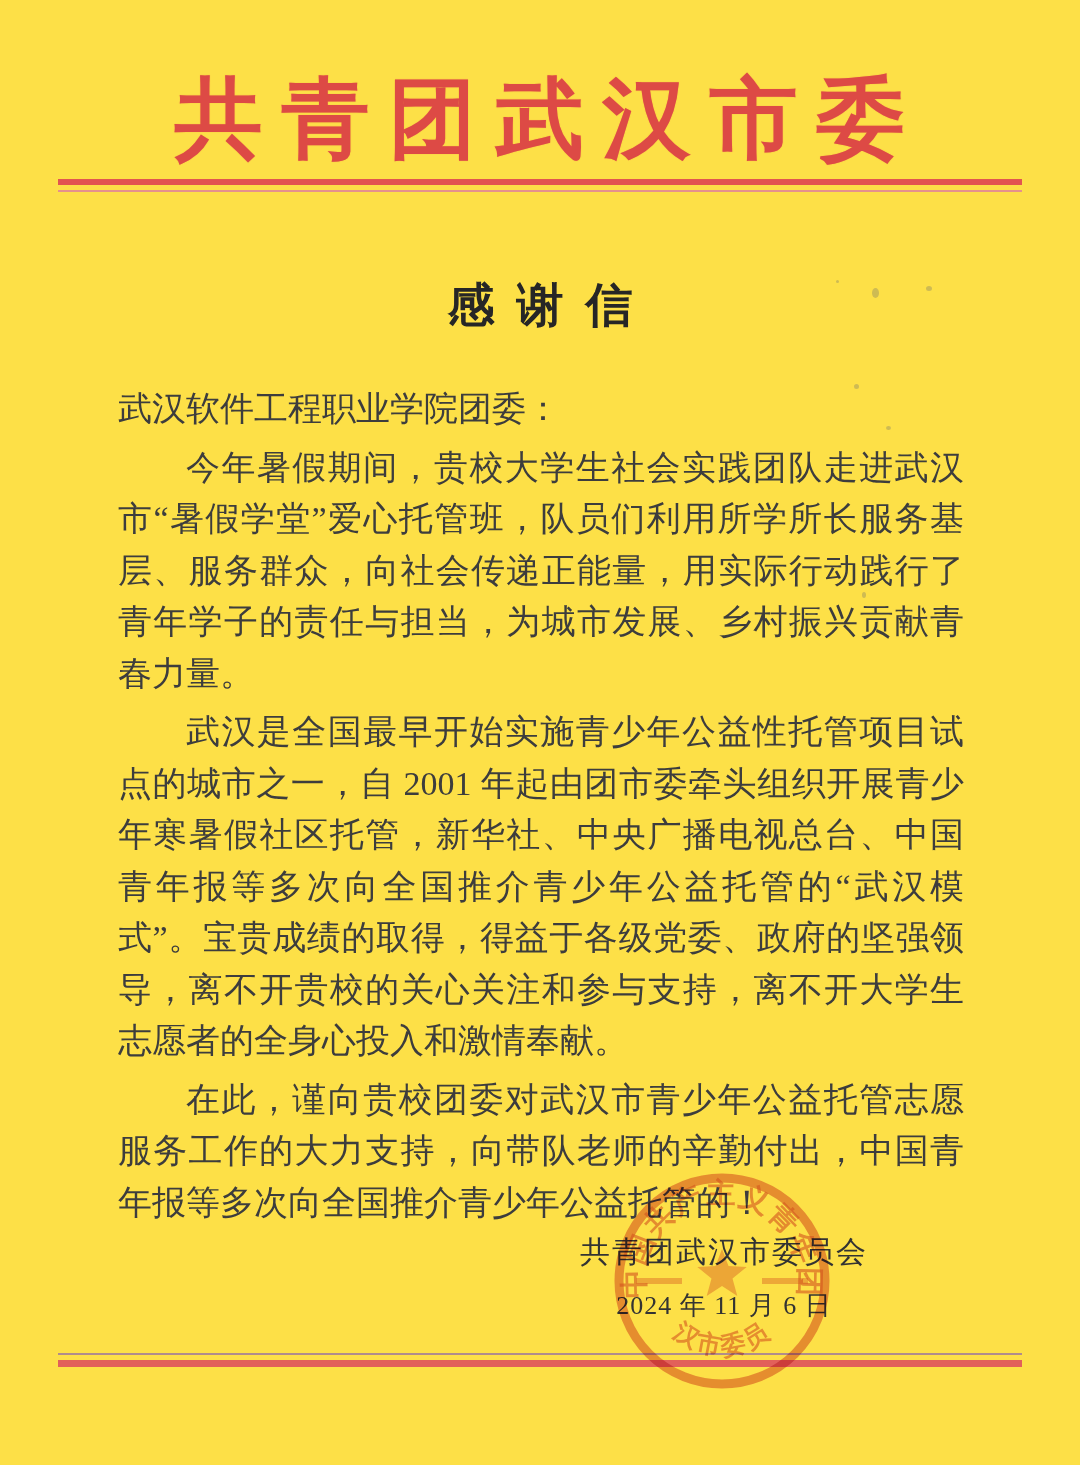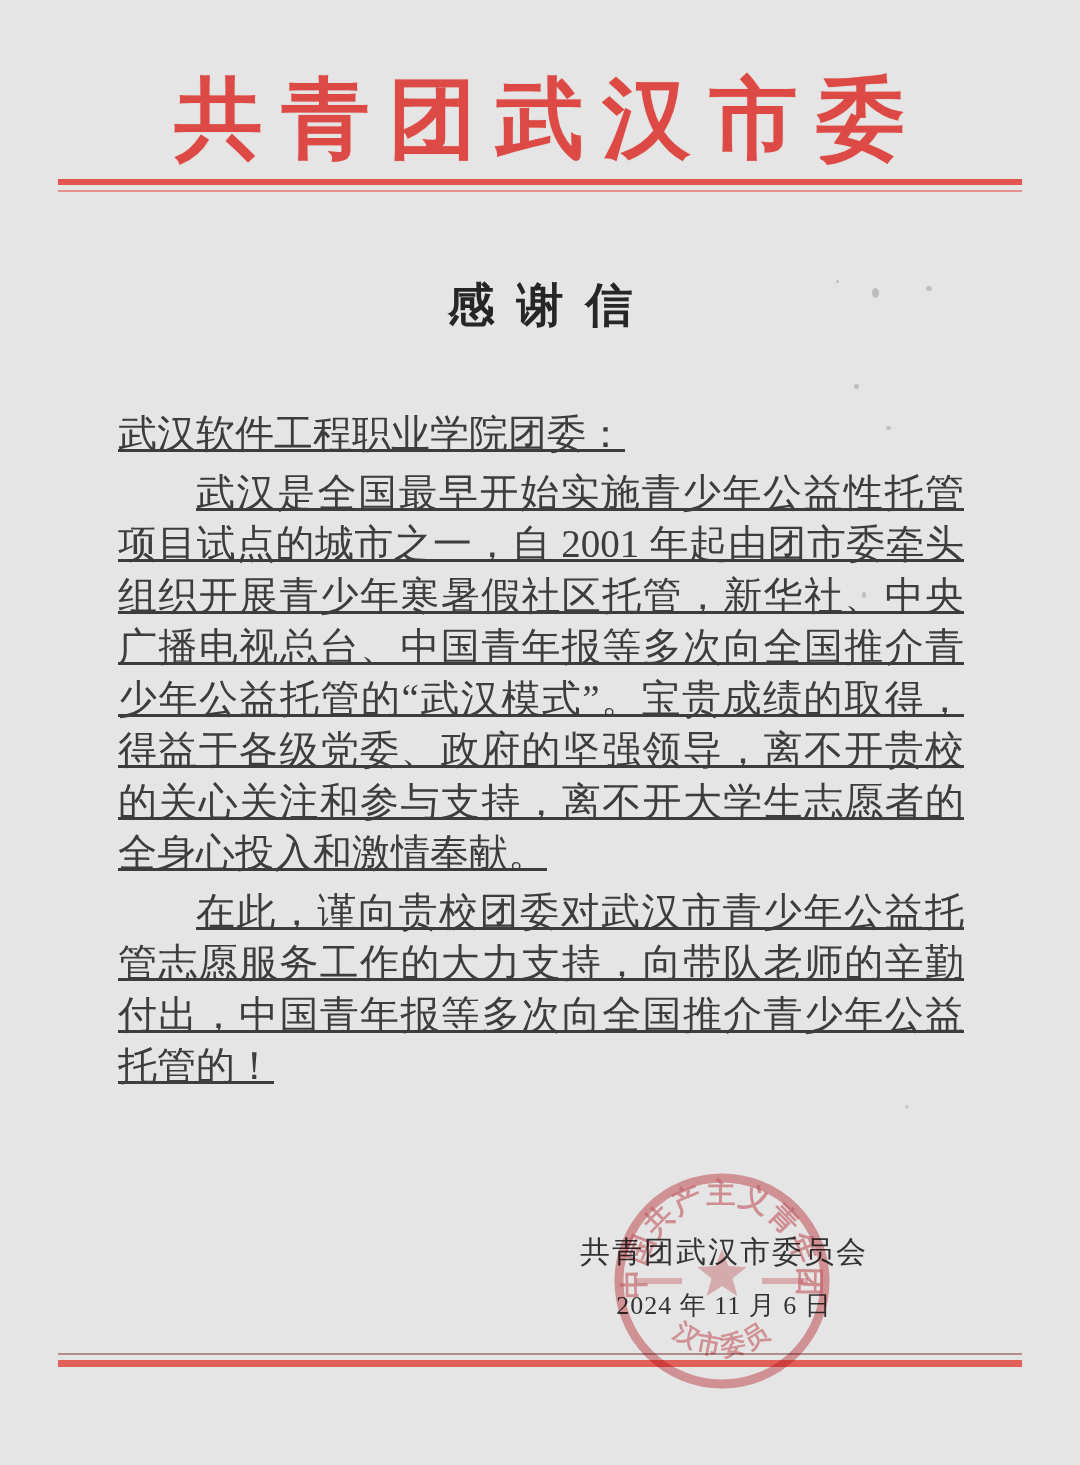--- a/index.html
+++ b/index.html
@@ -7,21 +7,21 @@
     padding: 0;
     width: 1080px;
     height: 1465px;
     background: #ffffff;
     font-family: "Liberation Serif", "DejaVu Serif", serif;
   }
   .page {
     position: relative;
     width: 1080px;
     height: 1465px;
-    background: #e5e5e5;
+    background: #fde047;
     overflow: hidden;
   }
 
   
   .org-title {
     position: absolute;
     top: 76px;
     left: 9px;
     width: 100%;
     text-align: center;
@@ -47,29 +47,28 @@
     font-size: 47px;
     font-weight: 700;
     letter-spacing: 22px;
     color: #262626;
     line-height: 1;
   }
 
   
   .body-text {
     position: absolute;
-    top: 408px;
+    top: 383px;
     left: 118px;
     width: 846px;
-    font-size: 39px;
+    font-size: 34px;
     line-height: 51.5px;
     color: #3d3d3d;
     text-align: justify;
     text-justify: inter-ideograph;
-    text-decoration: underline;
   }
   .salutation { text-indent: 0; }
   .body-text p {
     margin: 7px 0 0 0;
     text-indent: 2em;
   }
 
   
   .sign-block {
     position: absolute;
@@ -122,20 +121,21 @@
 <div class="page">
 
   <div class="org-title">共青团武汉市委</div>
   <div class="rule rule-thick"></div>
   <div class="rule rule-thin"></div>
 
   <h1 class="letter-title">感谢信</h1>
 
   <div class="body-text">
     <div class="salutation">武汉软件工程职业学院团委：</div>
+    <p>今年暑假期间，贵校大学生社会实践团队走进武汉市“暑假学堂”爱心托管班，队员们利用所学所长服务基层、服务群众，向社会传递正能量，用实际行动践行了青年学子的责任与担当，为城市发展、乡村振兴贡献青春力量。</p>
     <p>武汉是全国最早开始实施青少年公益性托管项目试点的城市之一，自 2001 年起由团市委牵头组织开展青少年寒暑假社区托管，新华社、中央广播电视总台、中国青年报等多次向全国推介青少年公益托管的“武汉模式”。宝贵成绩的取得，得益于各级党委、政府的坚强领导，离不开贵校的关心关注和参与支持，离不开大学生志愿者的全身心投入和激情奉献。</p>
     <p>在此，谨向贵校团委对武汉市青少年公益托管志愿服务工作的大力支持，向带队老师的辛勤付出，中国青年报等多次向全国推介青少年公益托管的！</p>
   </div>
 
   <div class="sign-block">
     <div class="sign-name">共青团武汉市委员会</div>
     <div class="sign-date">2024 年 11 月 6 日</div>
   </div>
 
   <div class="rule footer-thin"></div>

